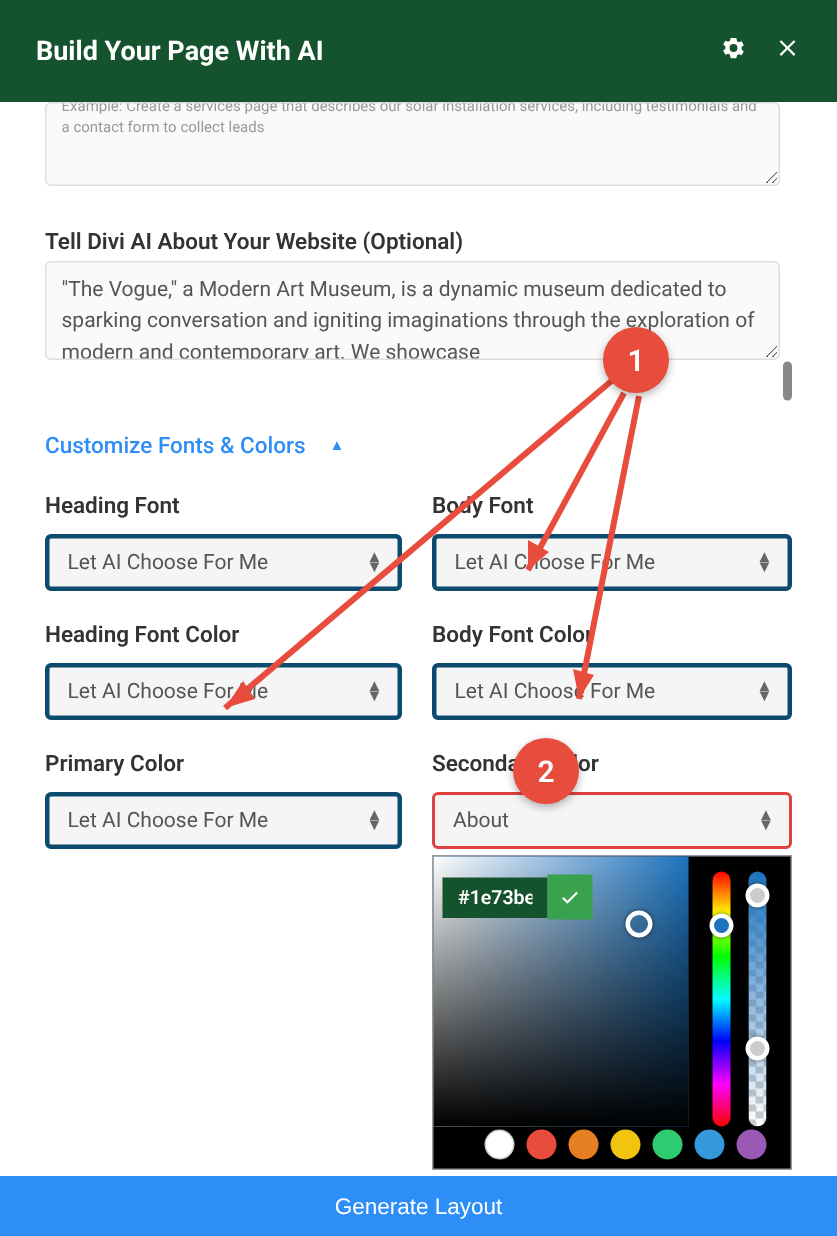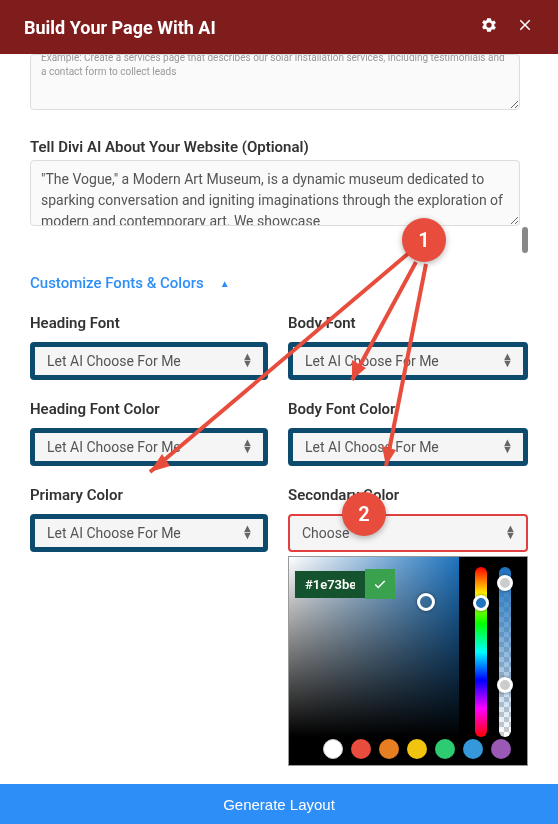--- a/index.html
+++ b/index.html
@@ -1,39 +1,39 @@
 <!DOCTYPE html>
 <html><head>
 <meta charset="utf-8">
 <style>
   * { box-sizing: border-box; margin: 0; padding: 0; }
   body { font-family: -apple-system, BlinkMacSystemFont, "Segoe UI", Roboto, sans-serif; background: #fff; width: 558px; height: 824px; overflow: hidden; position: relative; }
   
-  .header { background: #7f1d1d; height: 54px; display: flex; align-items: center; justify-content: space-between; padding: 0 24px 0 24px; }
+  .header { background: #14532d; height: 68px; display: flex; align-items: center; justify-content: space-between; padding: 0 24px 0 24px; }
   .header-title { color: #fff; font-weight: 700; font-size: 18px; }
   .header-icons { display: flex; gap: 18px; align-items: center; }
   .header-icons svg { width: 18px; height: 18px; fill: #fff; cursor: pointer; }
   
   .content { padding: 0 30px 60px 30px; position: relative; }
   
   .textarea-box { width: 490px; border: 1px solid #ddd; border-radius: 4px; background: #fafafa; color: #999; font-size: 10px; padding: 8px 10px; resize: both; font-family: inherit; line-height: 1.4; }
   .ta1 { height: 56px; overflow: hidden; }
   .ta1 .inner { margin-top: -12px; }
   
   .section-label { font-size: 15px; font-weight: 600; color: #333; margin-top: 28px; margin-bottom: 4px; }
   
   .ta2 { width: 490px; height: 66px; border: 1px solid #ddd; border-radius: 4px; background: #fafafa; color: #555; font-size: 14px; padding: 8px 10px; resize: both; font-family: inherit; line-height: 1.5; overflow: hidden; }
   .ta2-scroll { position: absolute; right: 30px; top: 173px; width: 6px; height: 26px; background: #888; border-radius: 3px; }
   
   .customize-link { color: #2e8ef7; font-size: 15px; font-weight: 500; margin-top: 48px; display: inline-flex; align-items: center; gap: 16px; cursor: pointer; }
   .customize-link .tri { font-size: 10px; }
   
   .grid { display: grid; grid-template-columns: 1fr 1fr; gap: 20px 20px; margin-top: 22px; }
   .field-label { font-size: 15px; font-weight: 600; color: #333; margin-bottom: 10px; }
-  .select-box { width: 100%; height: 38px; border: 5px solid #0c4a6e; border-radius: 4px; background: #f5f5f5; padding: 0 30px 0 12px; font-size: 14px; color: #555; display: flex; align-items: center; position: relative; cursor: pointer; }
+  .select-box { width: 100%; height: 38px; border: 3px solid #0c4a6e; border-radius: 4px; background: #f5f5f5; padding: 0 30px 0 12px; font-size: 14px; color: #555; display: flex; align-items: center; position: relative; cursor: pointer; }
   .select-box .caret { position: absolute; right: 10px; top: 50%; transform: translateY(-50%); font-size: 11px; color: #666; line-height: 0.6; }
   .select-box.highlighted { border: 2px solid #e04040; }
   
   .colorpicker { position: relative; width: 240px; height: 210px; margin-top: 4px; background: #000; border: 1px solid #999; }
   .sv-area { position: absolute; left: 0; top: 0; width: 170px; height: 180px;
     background: linear-gradient(to top, #000, transparent), linear-gradient(to right, #fff, transparent), #1e73be; }
   .hue-slider { position: absolute; right: 40px; top: 10px; width: 12px; height: 170px;
     background: linear-gradient(to bottom, #f00, #ff0, #0f0, #0ff, #00f, #f0f, #f00); border-radius: 6px; }
   .alpha-slider { position: absolute; right: 16px; top: 10px; width: 12px; height: 170px;
     background: linear-gradient(to bottom, #1e73be, transparent),
@@ -129,21 +129,21 @@
     <div>
       <div class="field-label">Primary Color</div>
       <div class="select-box">
         <span>Let AI Choose For Me</span>
         <span class="caret">▲<br>▼</span>
       </div>
     </div>
     <div>
       <div class="field-label">Secondary Color</div>
       <div class="select-box highlighted">
-        <span>Choose</span>
+        <span>About</span>
         <span class="caret">▲<br>▼</span>
       </div>
 
       <div class="colorpicker">
         <div class="sv-area"></div>
         <div class="hue-slider"></div>
         <div class="alpha-slider"></div>
         <div class="sv-handle"></div>
         <div class="hue-handle"></div>
         <div class="alpha-handle-top"></div>

